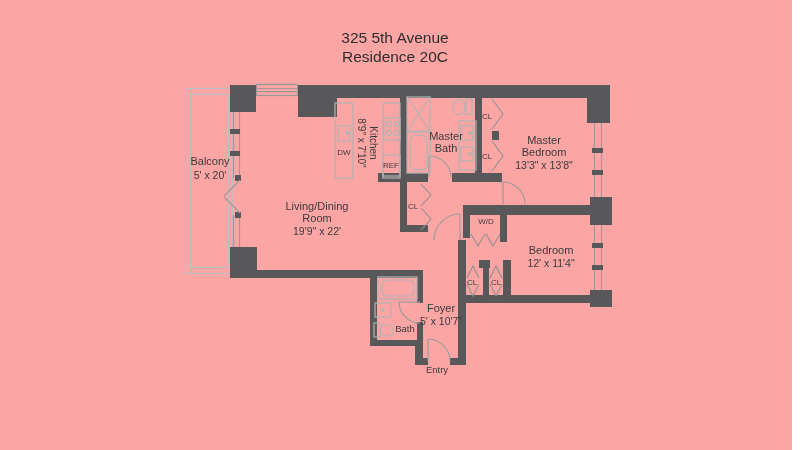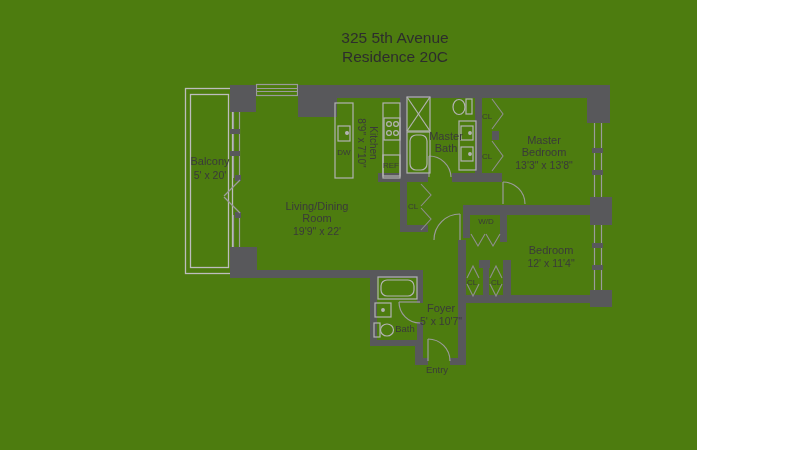--- a/index.html
+++ b/index.html
@@ -1,16 +1,16 @@
 <!DOCTYPE html>
 <html><head>
 <meta charset="utf-8">
 <style>
   html,body{margin:0;padding:0;background:#ffffff;}
-  .stage{position:relative;width:697px;height:450px;background:#4d7c0f;overflow:hidden;
+  .stage{position:relative;width:792px;height:450px;background:#fca5a5;overflow:hidden;
          font-family:"Liberation Sans",sans-serif;}
   svg{position:absolute;left:0;top:0;}
   text{text-anchor:middle;fill:#3a3a3a;}
   .t-title{font-size:15.5px;fill:#2d2d2d;}
   .t-room{font-size:11px;}
   .t-dim{font-size:10.5px;}
   .t-small{font-size:9.5px;}
   .t-tiny{font-size:8px;}
   .t-kitchen{font-size:10px;}
 </style>

